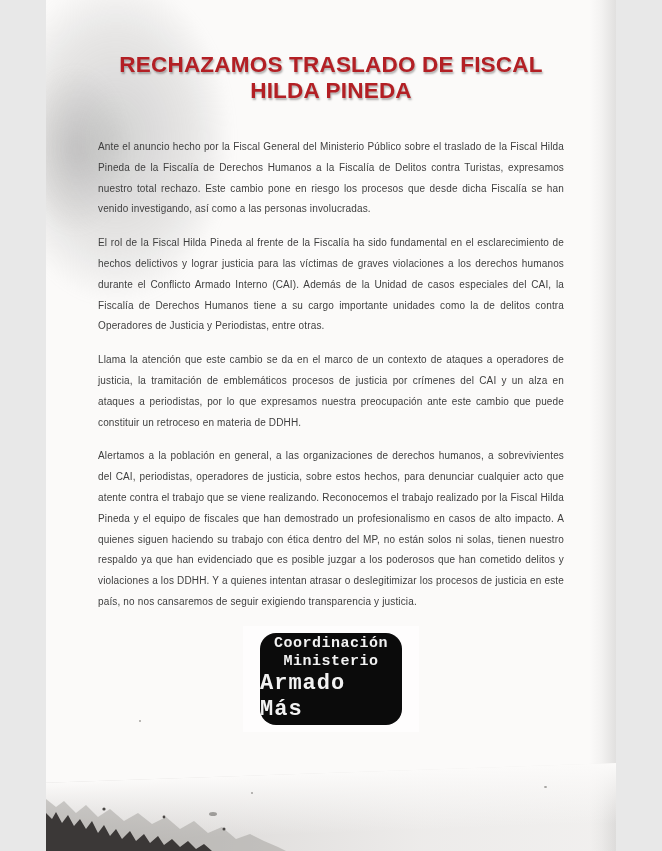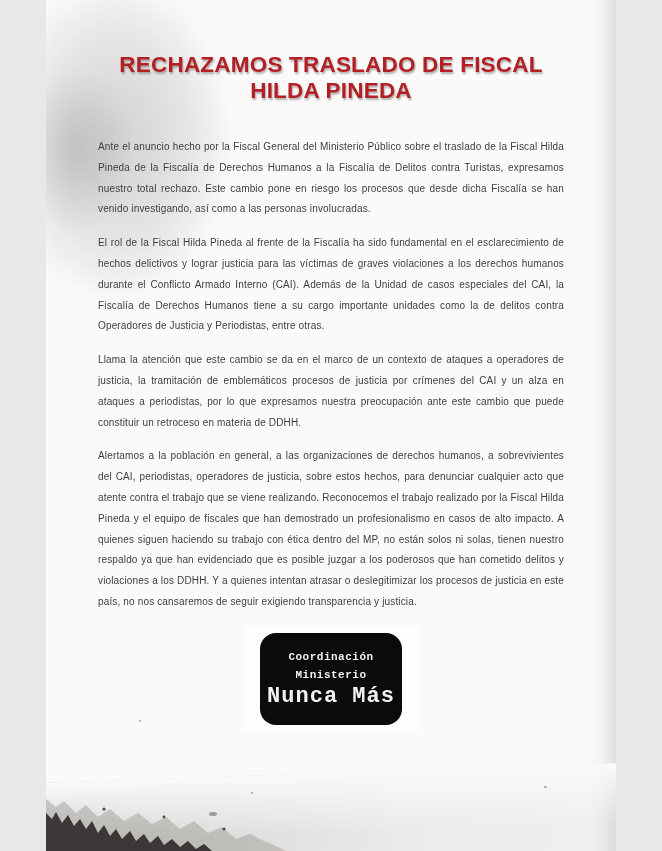--- a/index.html
+++ b/index.html
@@ -70,21 +70,21 @@
   .logo-box{
     width:142px;height:92px;
     background:#0b0b0b;
     border-radius:16px;
     display:flex;flex-direction:column;align-items:center;justify-content:center;
   }
   .logo-line{
     font-family:"Liberation Mono","DejaVu Sans Mono",monospace;
     font-weight:bold;
     color:#f2f2f2;
-    font-size:11px;line-height:18px;
+    font-size:15px;line-height:18px;
     letter-spacing:.5px;
   }
   .logo-line.big{font-size:22px;line-height:26px;letter-spacing:1px;}
 </style>
 </head>
 <body>
 
 <div class="page">
 
   <div class="tex smudge-tl"></div>
@@ -113,20 +113,20 @@
       <p>El rol de la Fiscal Hilda Pineda al frente de la Fiscalía ha sido fundamental en el esclarecimiento de hechos delictivos y lograr justicia para las víctimas de graves violaciones a los derechos humanos durante el Conflicto Armado Interno (CAI). Además de la Unidad de casos especiales del CAI, la Fiscalía de Derechos Humanos tiene a su cargo importante unidades como la de delitos contra Operadores de Justicia y Periodistas, entre otras.</p>
       <p>Llama la atención que este cambio se da en el marco de un contexto de ataques a operadores de justicia, la tramitación de emblemáticos procesos de justicia por crímenes del CAI y un alza en ataques a periodistas, por lo que expresamos nuestra preocupación ante este cambio que puede constituir un retroceso en materia de DDHH.</p>
       <p>Alertamos a la población en general, a las organizaciones de derechos humanos, a sobrevivientes del CAI, periodistas, operadores de justicia, sobre estos hechos, para denunciar cualquier acto que atente contra el trabajo que se viene realizando. Reconocemos el trabajo realizado por la Fiscal Hilda Pineda y el equipo de fiscales que han demostrado un profesionalismo en casos de alto impacto. A quienes siguen haciendo su trabajo con ética dentro del MP, no están solos ni solas, tienen nuestro respaldo ya que han evidenciado que es posible juzgar a los poderosos que han cometido delitos y violaciones a los DDHH. Y a quienes intentan atrasar o deslegitimizar los procesos de justicia en este país, no nos cansaremos de seguir exigiendo transparencia y justicia.</p>
     </div>
 
     <div class="logo-area">
       <div class="logo-backdrop">
         <div class="logo-box">
           <div class="logo-line">Coordinación</div>
           <div class="logo-line">Ministerio</div>
-          <div class="logo-line big">Nunca Más</div>
+          <div class="logo-line big">Armado Más</div>
         </div>
       </div>
     </div>
 
   </div>
 
 </div>
 
 </body></html>

